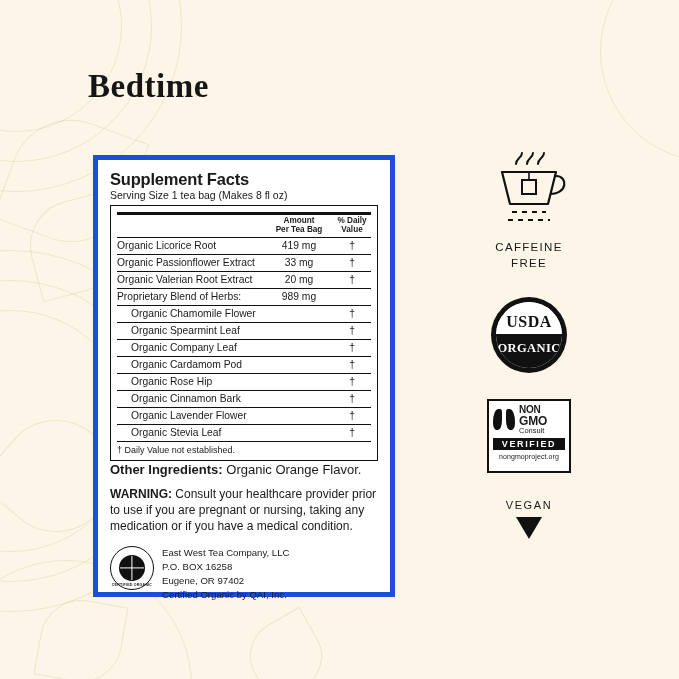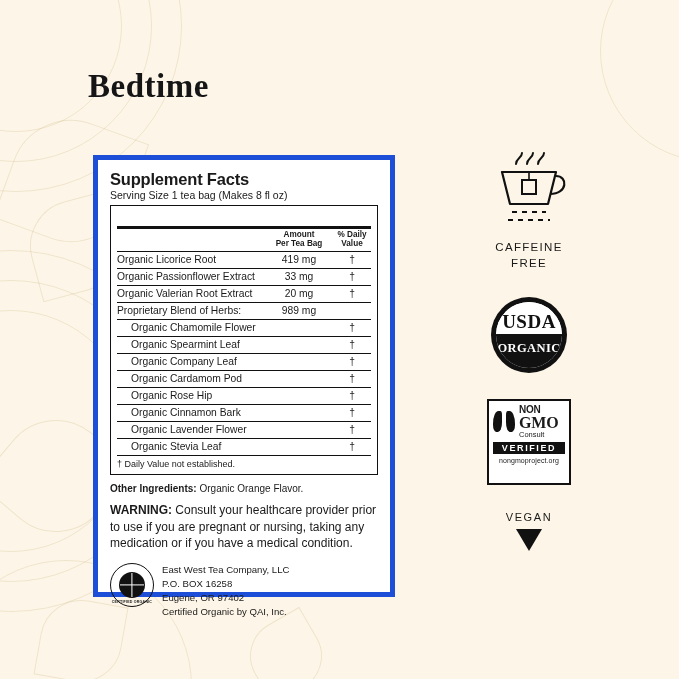--- a/index.html
+++ b/index.html
@@ -101,25 +101,24 @@
   .indent { padding-left: 14px !important; }
   .sub-row td.col-name {
     position: relative;
   }
   .footnote {
     font-size: 9px;
     padding-top: 3px;
   }
   .sf-box {
     border: 1.2px solid #111;
-    padding: 20px 6px 5px 6px;
+    padding: 6px 6px 5px 6px;
   }
   .other {
-    font-size: 10px;
-    margin-top: 7px;
+    font-size: 13px;
     line-height: 1.35;
   }
   .other b { font-weight: 700; }
   .warning {
     font-size: 12px;
     margin-top: 7px;
     line-height: 1.35;
   }
   .warning b { font-weight: 700; }
 
@@ -222,21 +221,21 @@
     left: 0; right: 0; top: 0;
     height: 50%;
     background: #fff;
     display: flex;
     align-items: center;
     justify-content: center;
   }
   .usda-top span {
     font-family: "Liberation Serif", serif;
     font-weight: 700;
-    font-size: 19px;
+    font-size: 16px;
     letter-spacing: 0.5px;
     color: #111;
     margin-top: 6px;
   }
   .usda-bot {
     position: absolute;
     left: 0; right: 0; bottom: 0;
     height: 50%;
     background: #111;
     display: flex;
@@ -257,21 +256,21 @@
     height: 2px;
     background: #111;
     transform: translateY(-1px);
   }
 
   .nongmo {
     width: 84px;
     margin: 0 auto;
     border: 2px solid #111;
     background: #fff;
-    padding: 4px 4px 19px 4px;
+    padding: 4px 4px 11px 4px;
     box-sizing: border-box;
   }
   .nongmo-row {
     display: flex;
     align-items: center;
     gap: 4px;
     justify-content: flex-start;
   }
   .butterfly {
     width: 22px;
@@ -288,21 +287,21 @@
     height: 21px;
     background: #111;
   }
   .butterfly::before { left: 0; border-radius: 60% 20% 45% 35%; }
   .butterfly::after  { right: 0; border-radius: 20% 60% 35% 45%; }
   .nongmo-txt {
     text-align: left;
     line-height: 1.0;
   }
   .nongmo-txt .l1 { font-size: 10px; font-weight: 700; letter-spacing: -0.2px; }
-  .nongmo-txt .l2 { font-size: 16px; font-weight: 700; letter-spacing: -0.2px; font-family: Liberation Serif, serif; }
+  .nongmo-txt .l2 { font-size: 12px; font-weight: 700; letter-spacing: -0.2px; }
   .nongmo-txt .l3 { font-size: 7.5px; font-weight: 400; letter-spacing: 0px; }
   .nongmo-verified {
     background: #111;
     color: #fff;
     font-size: 9px;
     font-weight: 700;
     letter-spacing: 1.6px;
     text-align: center;
     margin-top: 3px;
     padding: 1px 0;

